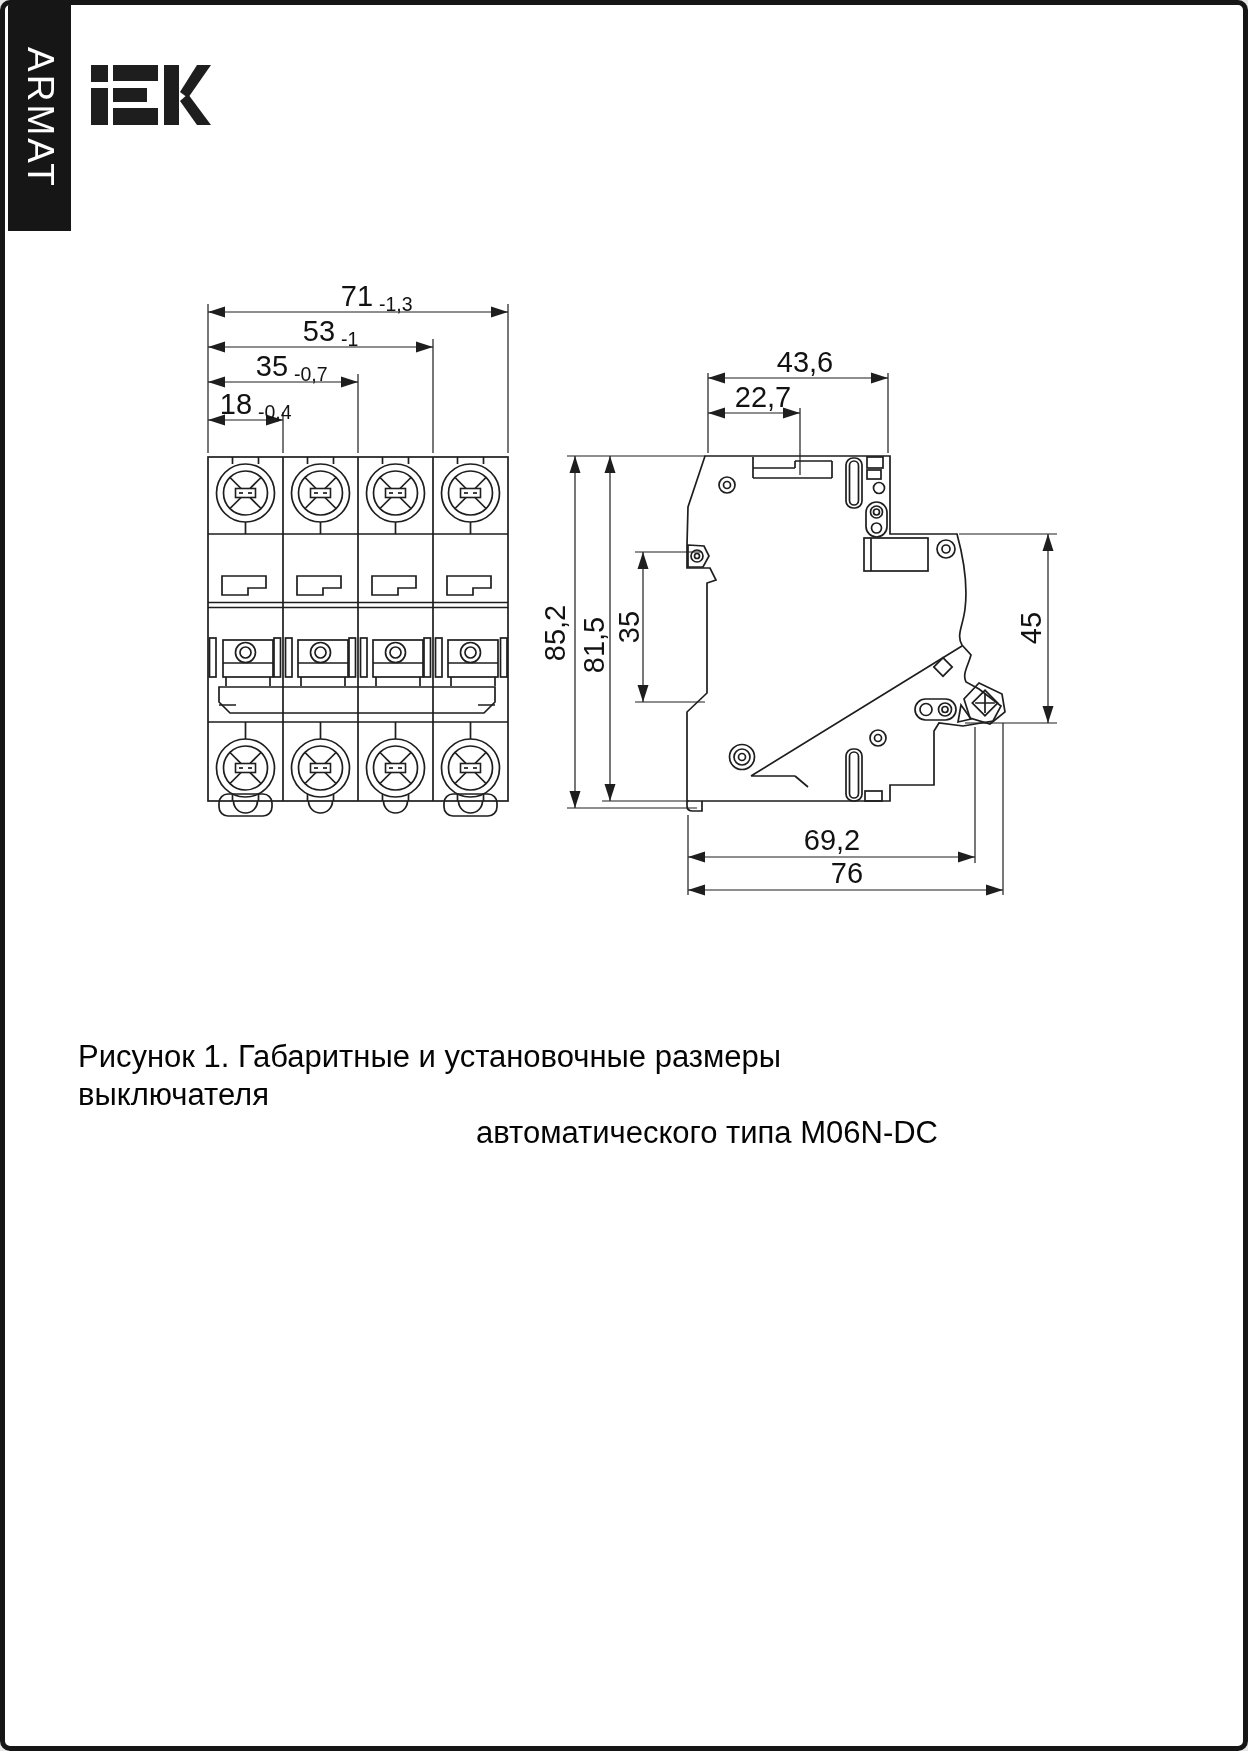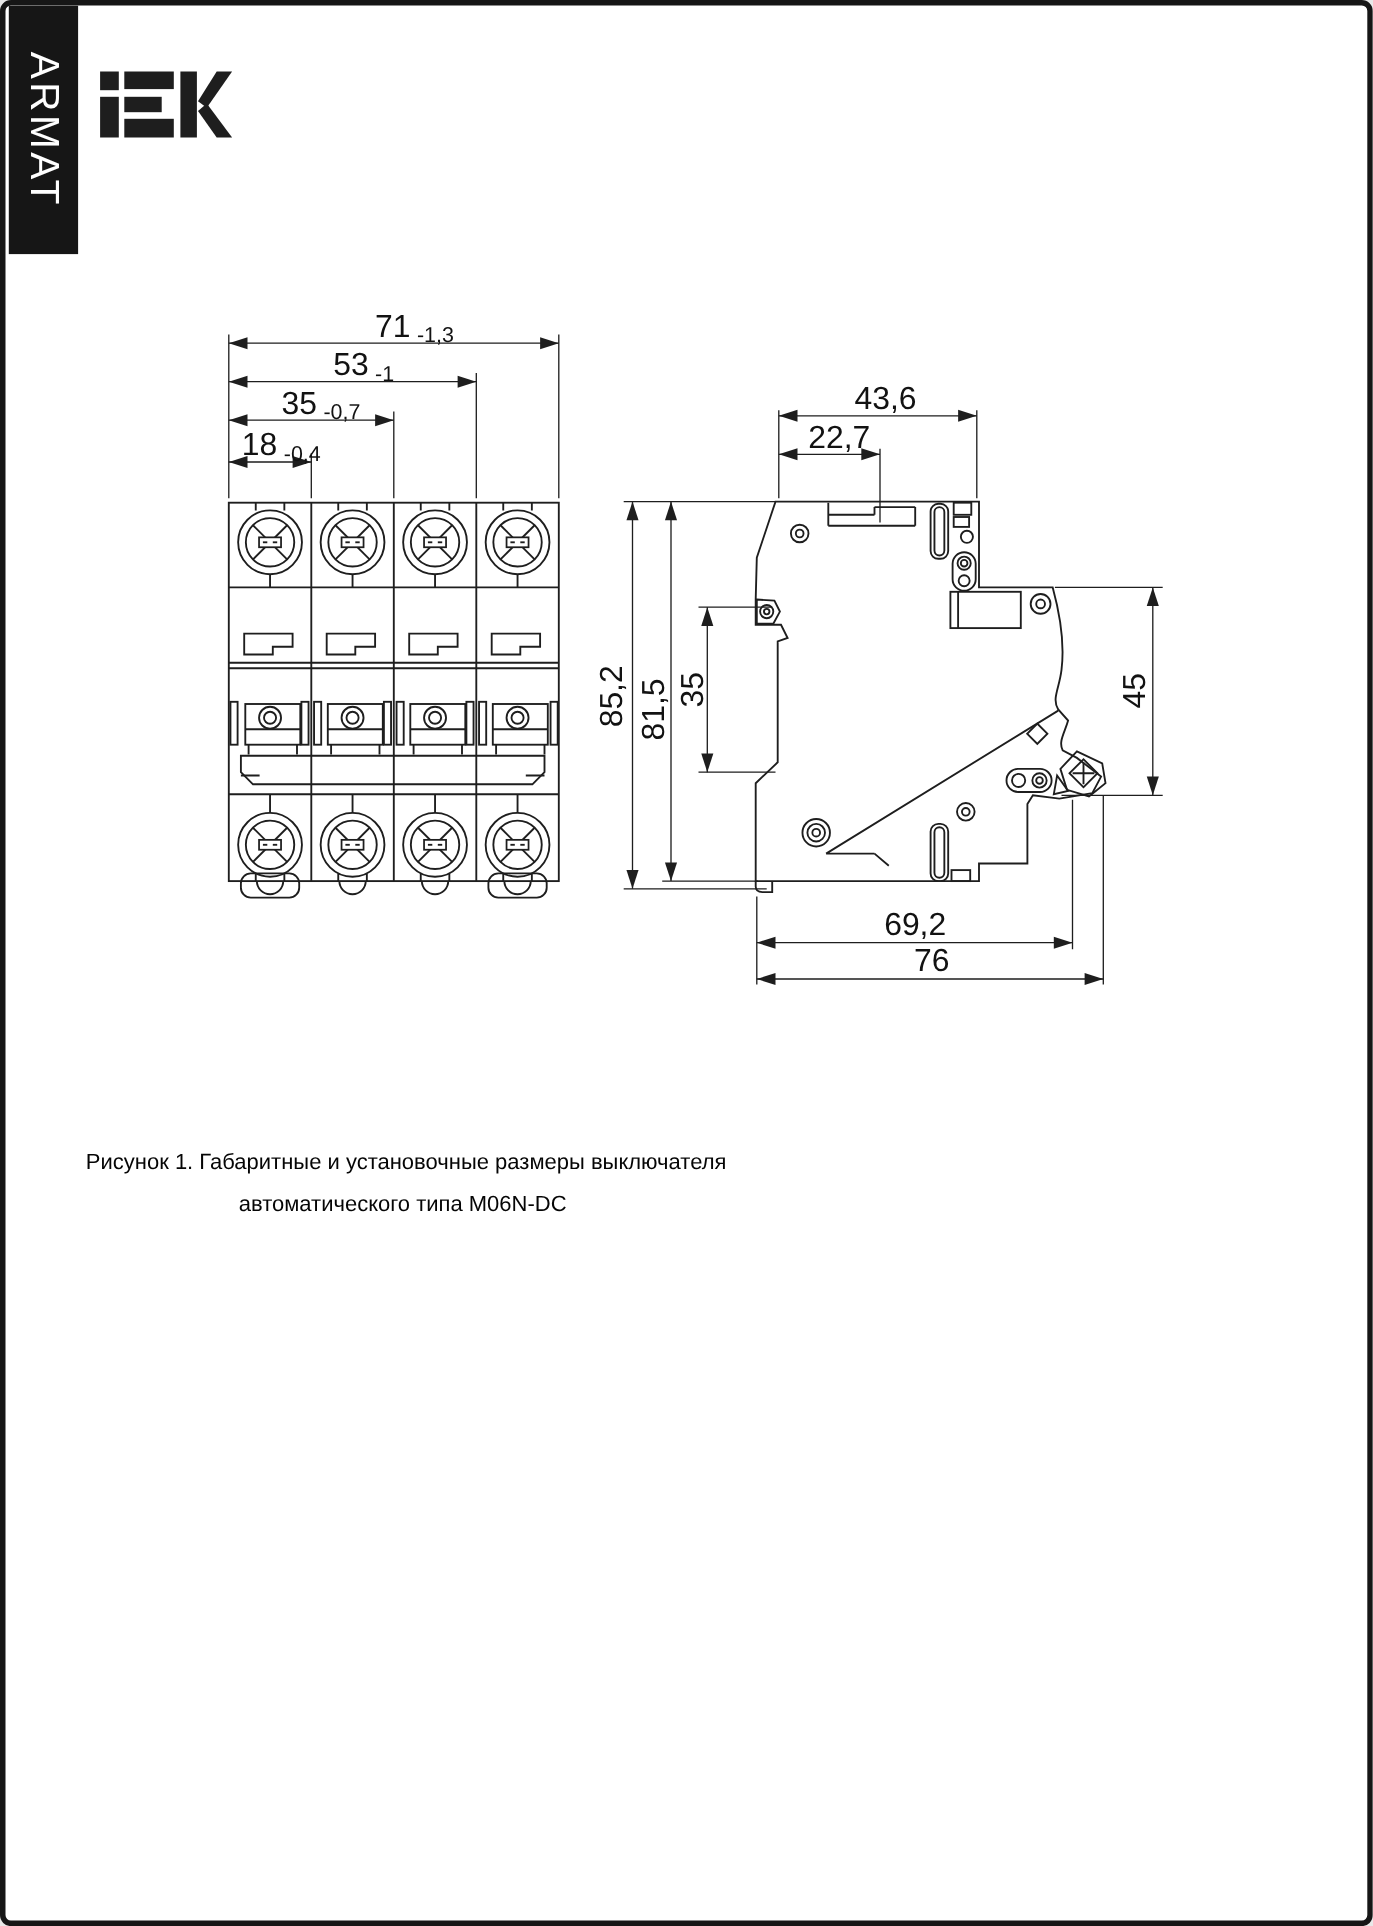--- a/index.html
+++ b/index.html
@@ -11,23 +11,23 @@
   .armat-banner{
     position:absolute;left:3px;top:0px;width:63px;height:226px;background:#161616;
     display:flex;align-items:center;justify-content:center;
   }
   .armat-banner span{
     color:#ffffff;font-size:37px;letter-spacing:3px;white-space:nowrap;
     transform:rotate(90deg);font-weight:400;
   }
   .caption{
     position:absolute;left:73px;top:1033px;width:860px;
-    font-size:20px;color:#050505;line-height:38px;
-  }
-  .caption .l2{padding-left:139px;}
+    font-size:31px;color:#050505;line-height:38px;
+  }
+  .caption .l2{padding-left:139px;text-align:right;}
   svg{position:absolute;left:0;top:0;}
   .k{stroke:#1e1e1e;stroke-width:1.7;fill:none;stroke-linejoin:miter;stroke-linecap:butt;}
   .d{stroke:#1e1e1e;stroke-width:1.2;fill:none;}
   .f{fill:#1e1e1e;stroke:none;}
   .w{fill:#ffffff;stroke:#1e1e1e;stroke-width:1.6;}
   text.dim{font-family:"Liberation Sans",sans-serif;font-size:29px;fill:#121212;stroke:none;}
   text.tol{font-family:"Liberation Sans",sans-serif;font-size:19.5px;fill:#121212;stroke:none;}
 </style>
 </head>
 <body>

